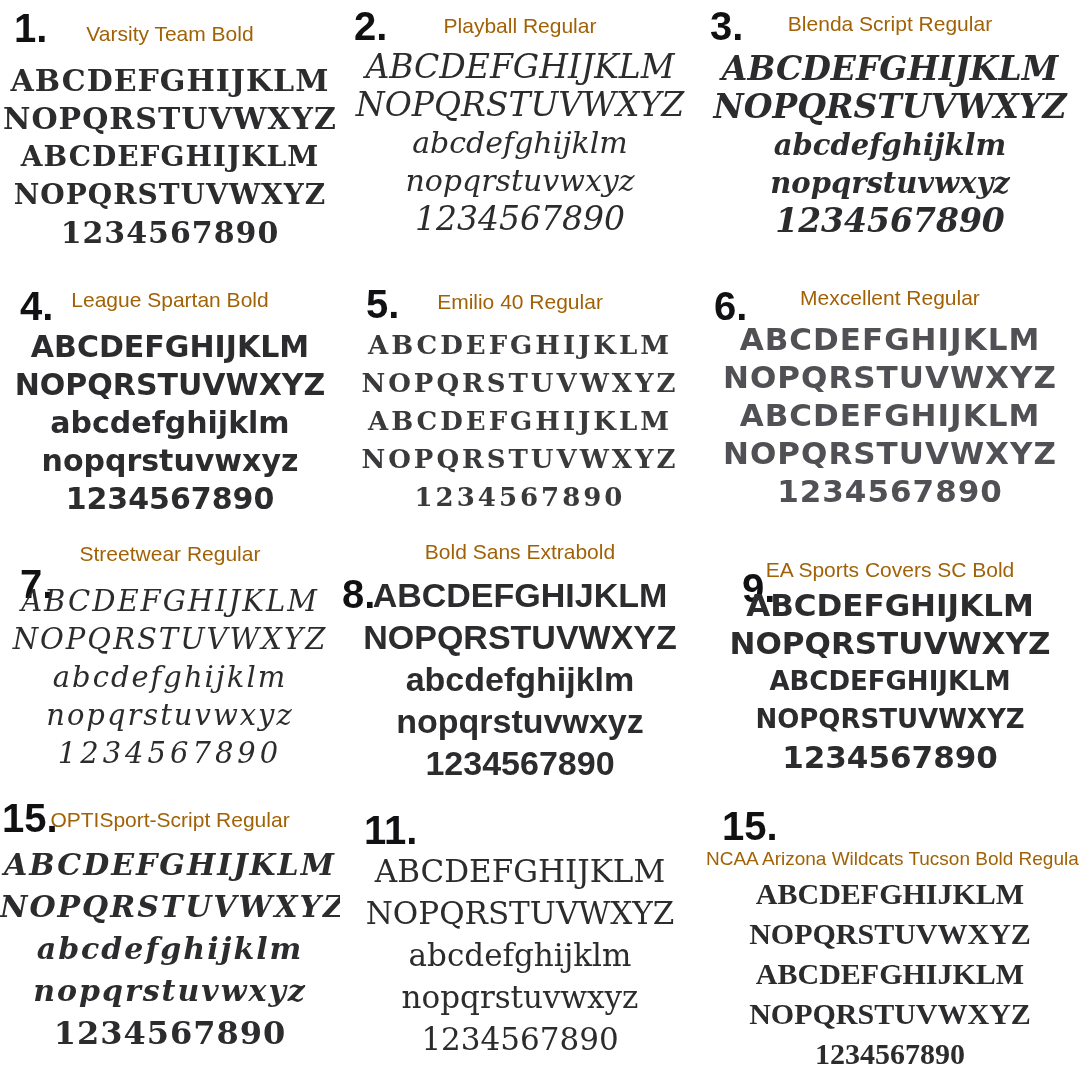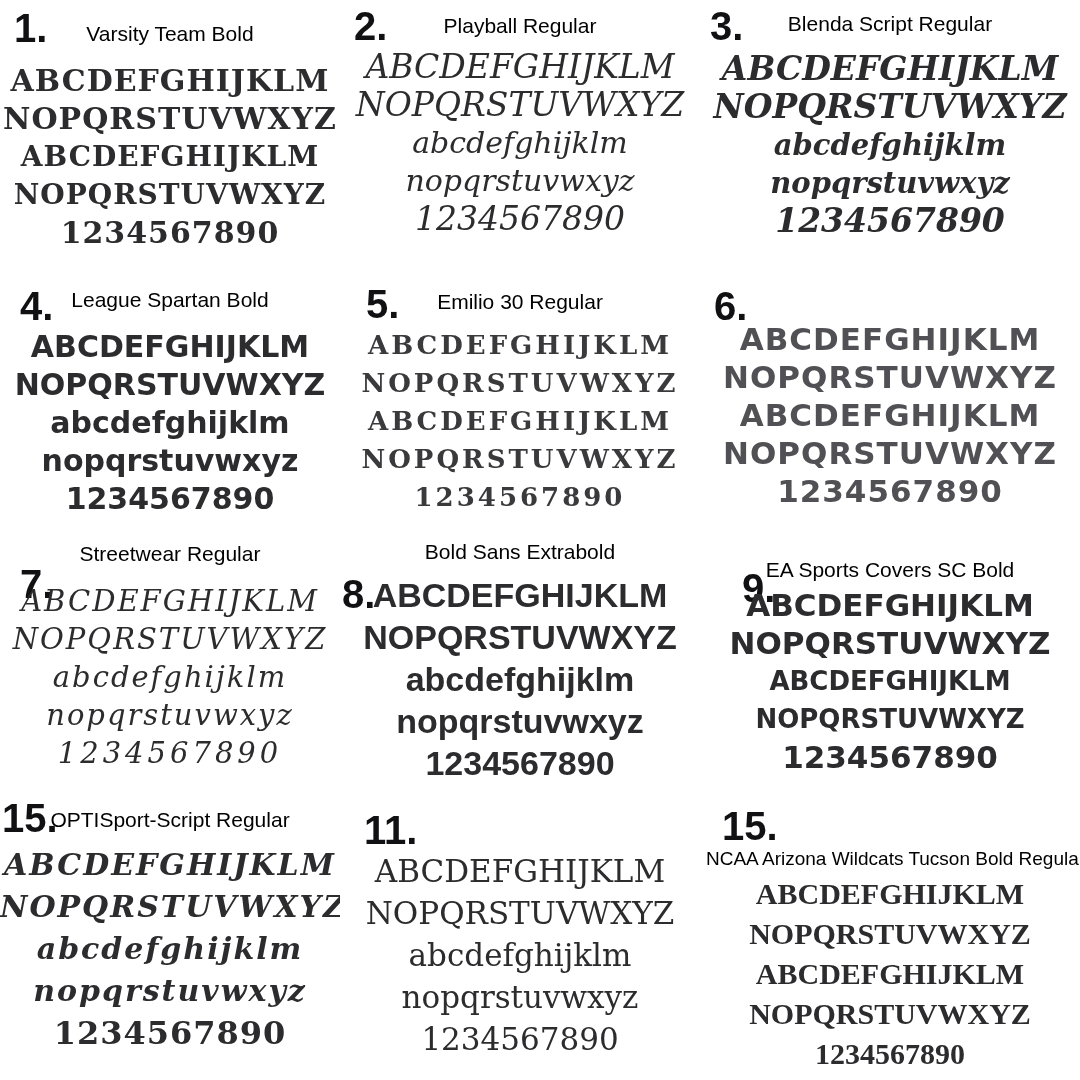--- a/index.html
+++ b/index.html
@@ -19,21 +19,21 @@
     font-family:"Liberation Sans",sans-serif;
     font-weight:800;
     font-size:40px;
     color:#111113;
     line-height:1;
   }
   .label{
     position:absolute;left:0;right:0;
     text-align:center;
     font-size:21px;
-    color:#000000;
+    color:#a16207;
     font-weight:400;
     white-space:nowrap;
   }
   .sample{position:absolute;left:0;right:0;text-align:center;color:#2c2c2e;}
   .line{white-space:nowrap;line-height:38px;}
 
   
   .s1 .num{top:8px;left:14px}
   .s1 .label{top:22px}
   .s1 .sample{top:62px}
@@ -159,32 +159,33 @@
       <div class="line l1">ABCDEFGHIJKLM</div>
       <div class="line l2">NOPQRSTUVWXYZ</div>
       <div class="line l3">abcdefghijklm</div>
       <div class="line l4">nopqrstuvwxyz</div>
       <div class="line l5">1234567890</div>
     </div>
   </section>
 
   <section class="cell s5">
     <div class="num">5.</div>
-    <div class="label">Emilio 30 Regular</div>
+    <div class="label">Emilio 40 Regular</div>
     <div class="sample">
       <div class="line l1">ABCDEFGHIJKLM</div>
       <div class="line l2">NOPQRSTUVWXYZ</div>
       <div class="line l3">ABCDEFGHIJKLM</div>
       <div class="line l4">NOPQRSTUVWXYZ</div>
       <div class="line l5">1234567890</div>
     </div>
   </section>
 
   <section class="cell s6">
     <div class="num">6.</div>
+    <div class="label">Mexcellent Regular</div>
     <div class="sample">
       <div class="line l1">ABCDEFGHIJKLM</div>
       <div class="line l2">NOPQRSTUVWXYZ</div>
       <div class="line l3">ABCDEFGHIJKLM</div>
       <div class="line l4">NOPQRSTUVWXYZ</div>
       <div class="line l5">1234567890</div>
     </div>
   </section>
 
   <section class="cell s7">

